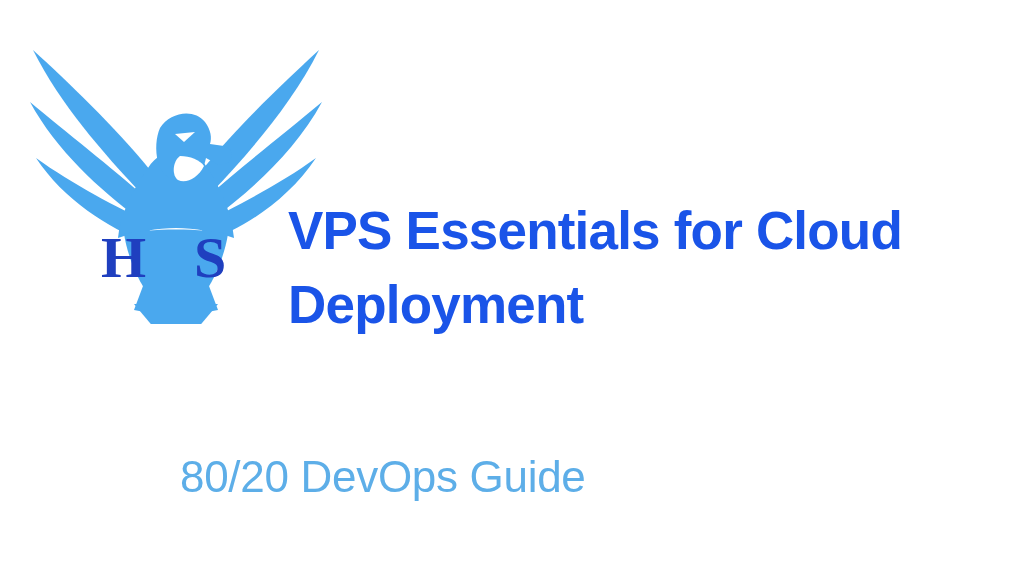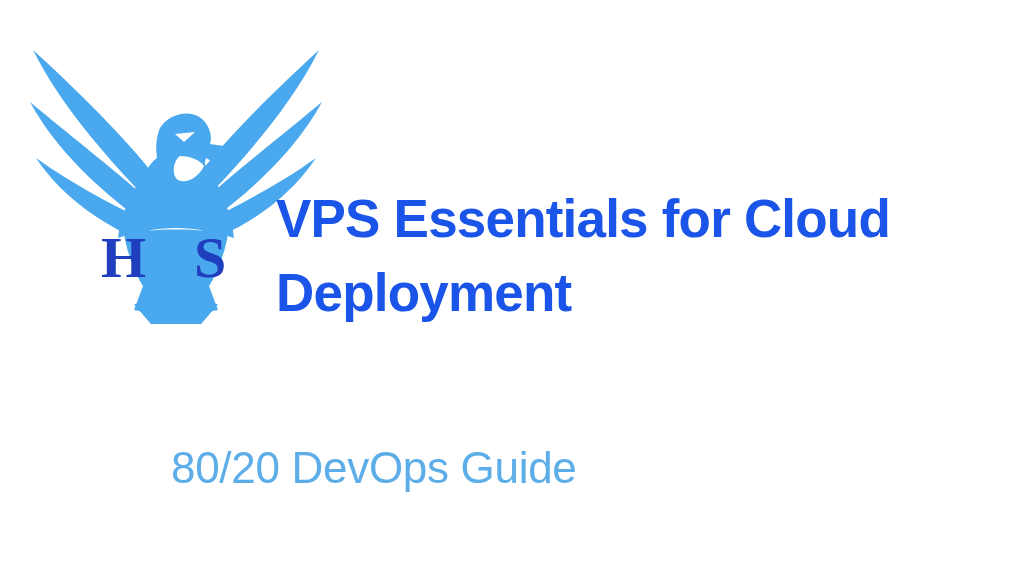--- a/index.html
+++ b/index.html
@@ -48,21 +48,21 @@
     left: 166px;
     top: 187px;
   }
 
   
   .title {
     position: absolute;
     left: 276px;
     top: 182px;
     width: 680px;
-    margin: 0;
+    margin: 12px;
     font-family: "Liberation Sans", sans-serif;
     font-weight: 700;
     font-size: 53px;
     line-height: 74px;
     letter-spacing: -0.8px;
     color: #1a54e8;
   }
   .subtitle {
     position: absolute;
     left: 276px;
@@ -73,21 +73,21 @@
     font-weight: 400;
     font-size: 30px;
     line-height: 42px;
     letter-spacing: -0.2px;
     color: #111111;
   }
   .tagline {
     position: absolute;
     left: 171px;
     top: 440px;
-    margin: 0;
+    margin: 9px;
     font-family: "Liberation Sans", sans-serif;
     font-weight: 400;
     font-size: 44px;
     line-height: 56px;
     letter-spacing: -0.3px;
     color: #5daee8;
   }
 </style>
 </head>
 <body>

